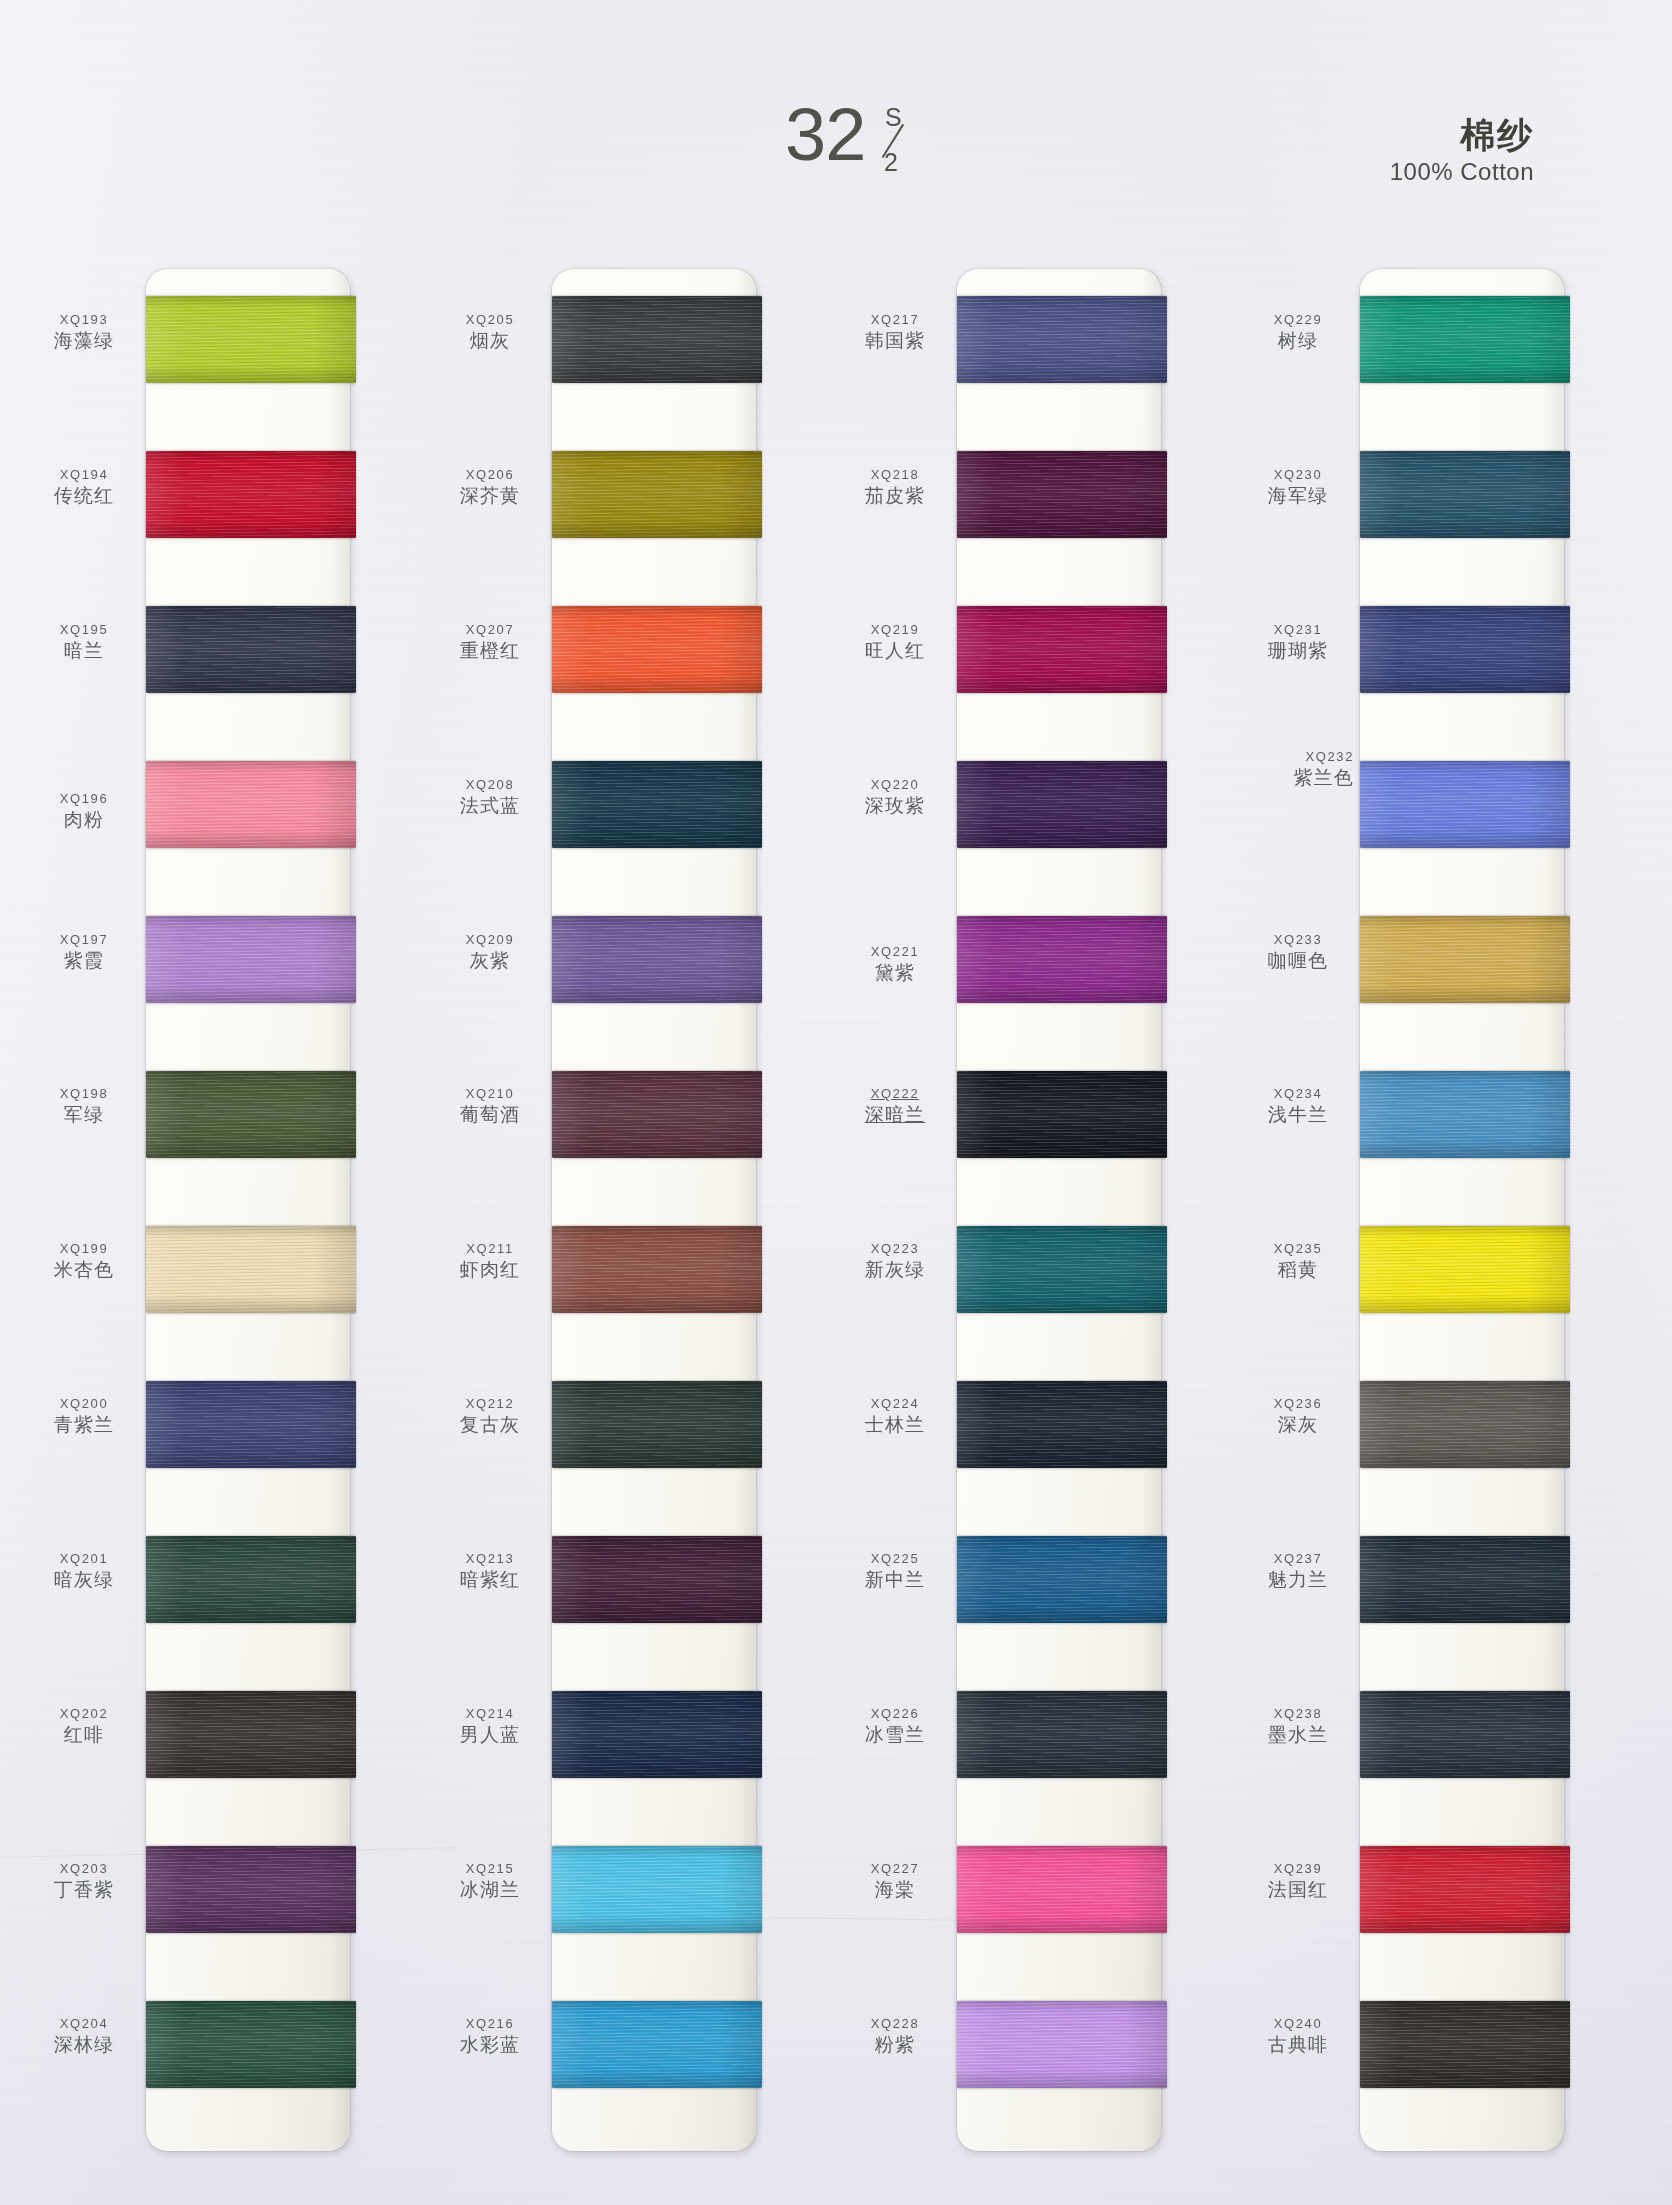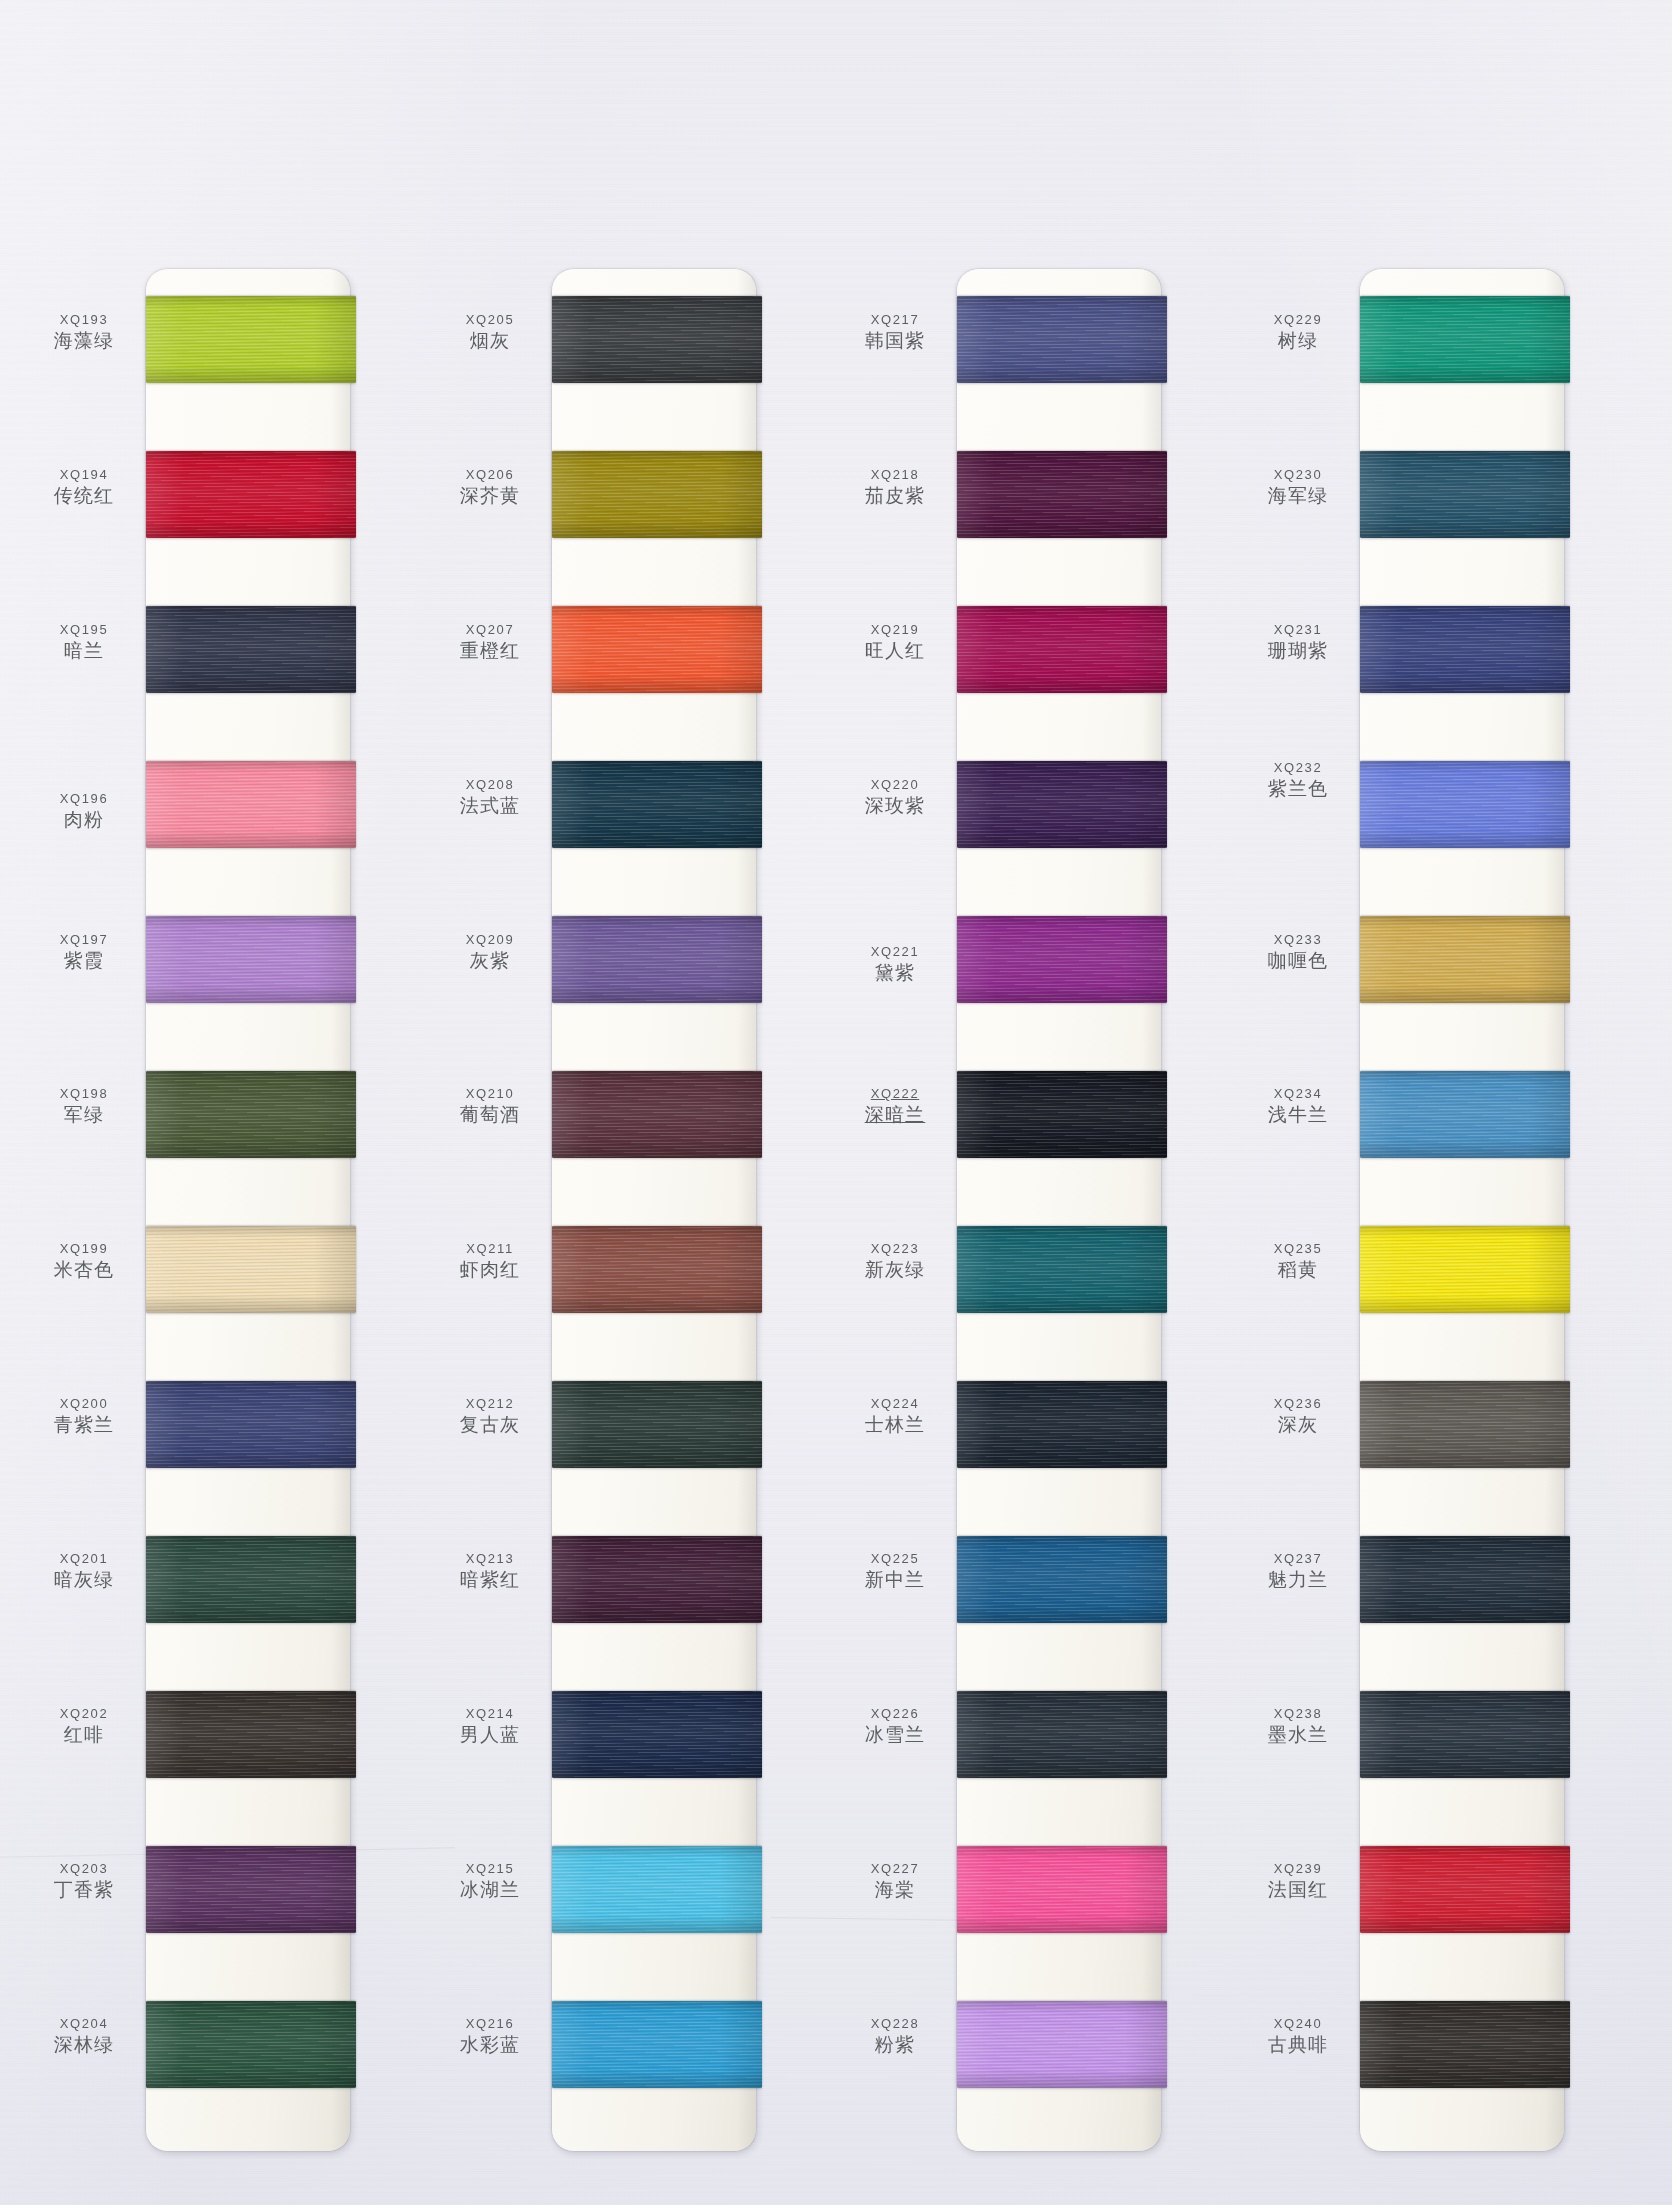--- a/index.html
+++ b/index.html
@@ -237,20 +237,37 @@
     background: rgba(120,122,140,0.10);
     z-index: 2;
     pointer-events: none;
   }
 </style>
 </head>
 <body>
 
 <div id="card">
 
+  <div class="header">
+
+    <div class="count-block">
+      <span class="count-number">32</span>
+      <span class="count-fraction">
+        <span class="num">S</span>
+        <span class="slash"></span>
+        <span class="den">2</span>
+      </span>
+    </div>
+
+    <div class="brand-block">
+      <div class="brand-cn">棉纱</div>
+      <div class="brand-en">100% Cotton</div>
+    </div>
+
+  </div>
 
   <div class="columns" id="columns-root">
       <div class="column col-0">
         <div class="strip"></div>
         <div class="swatch" title="XQ193 海藻绿" style="top: 27px; background: rgb(179, 207, 47);">
           <div class="wind"></div>
           <div class="shade"></div>
         </div>
         <div class="label" style="top: 44px;">
           <span class="code">XQ193</span>
@@ -566,21 +583,21 @@
           <div class="shade"></div>
         </div>
         <div class="label" style="top: 354px;">
           <span class="code">XQ231</span>
           <span class="name">珊瑚紫</span>
         </div>
         <div class="swatch" title="XQ232 紫兰色" style="top: 492px; background: rgb(106, 126, 222);">
           <div class="wind"></div>
           <div class="shade"></div>
         </div>
-        <div class="label" style="top: 492px;">
+        <div class="label" style="top: 481px; text-align: right;">
           <span class="code">XQ232</span>
           <span class="name">紫兰色</span>
         </div>
         <div class="swatch" title="XQ233 咖喱色" style="top: 647px; background: rgb(210, 174, 83);">
           <div class="wind"></div>
           <div class="shade"></div>
         </div>
         <div class="label" style="top: 664px;">
           <span class="code">XQ233</span>
           <span class="name">咖喱色</span>

